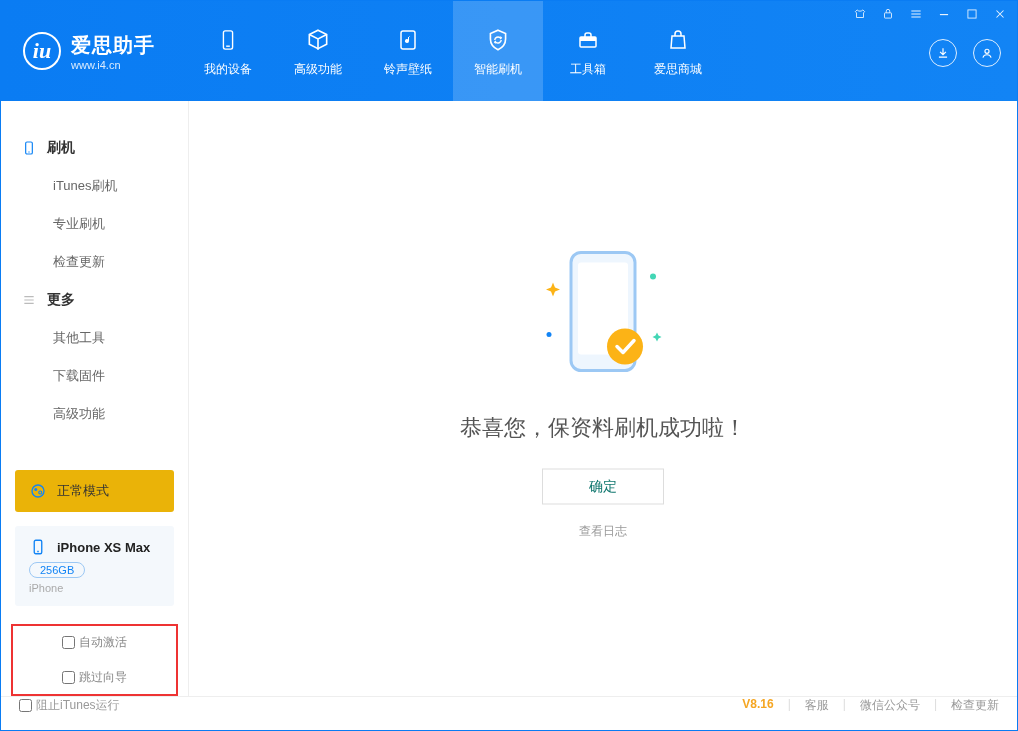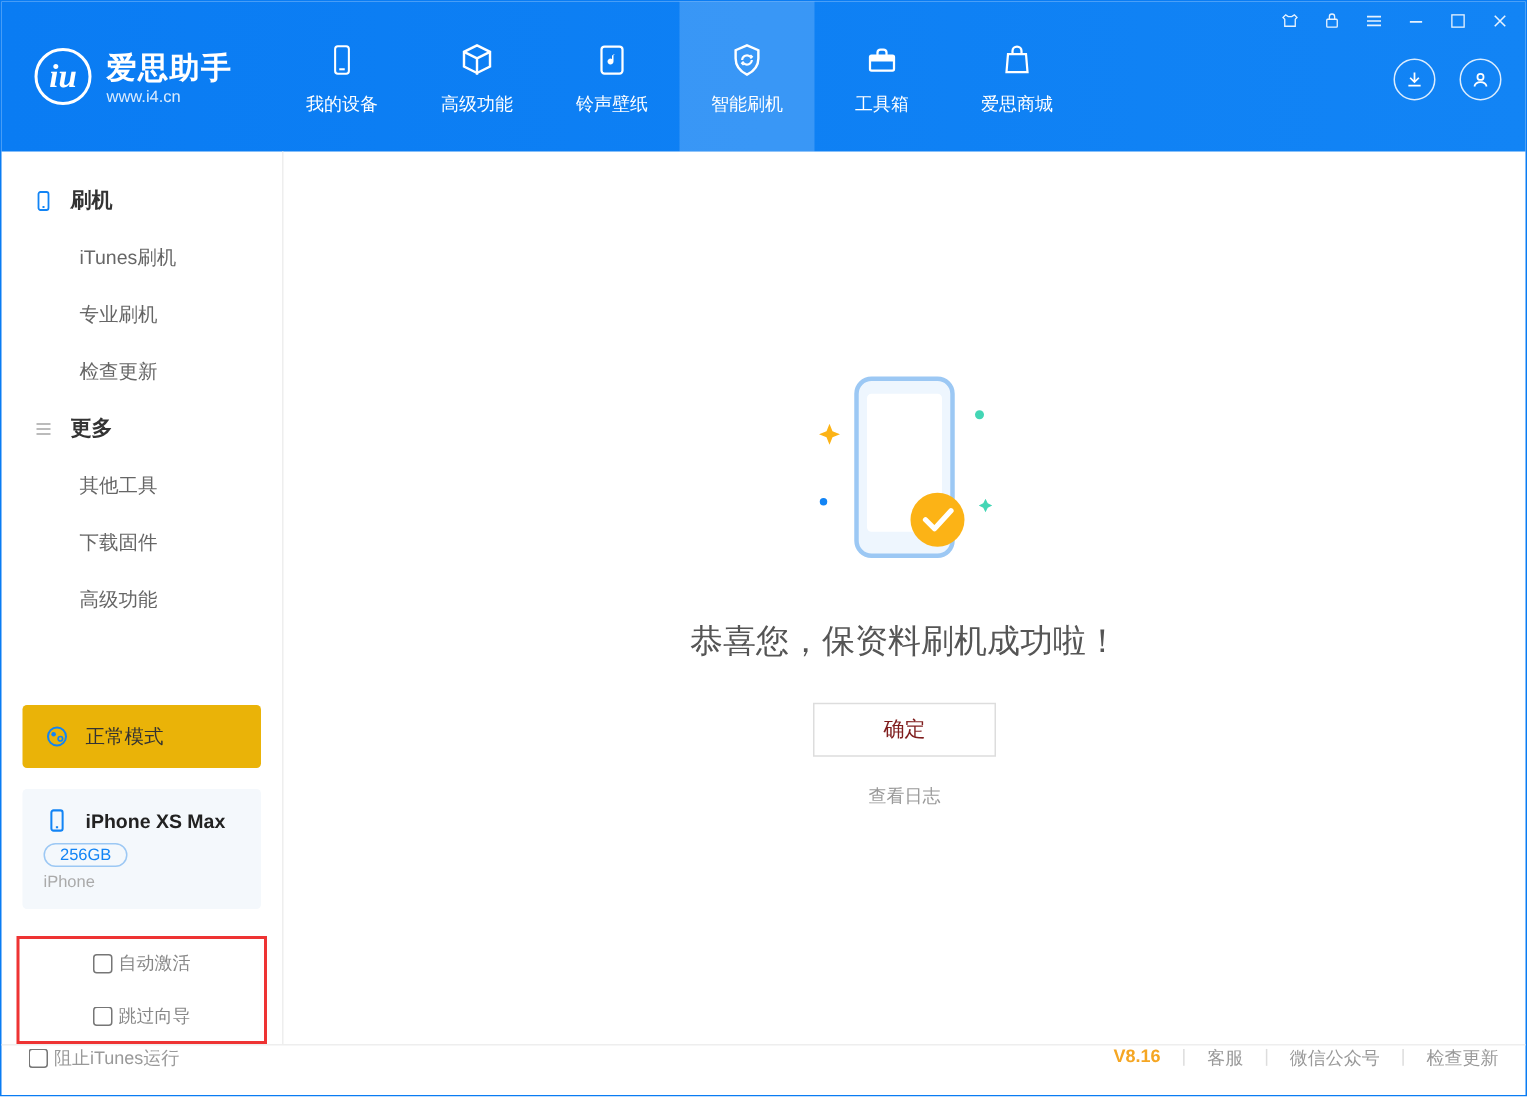--- a/index.html
+++ b/index.html
@@ -14,38 +14,38 @@
 .tabs { display: flex; height: 100%; }
 .tab { width: 90px; display: flex; flex-direction: column; align-items: center; justify-content: center; cursor: pointer; position: relative; }
 .tab.active { background: rgba(255,255,255,.18); }
 .tab .icon { width: 30px; height: 30px; margin-bottom: 6px; display: flex; align-items: center; justify-content: center; }
 .tab .label { font-size: 12px; }
 .hdr-right { position: absolute; right: 16px; top: 38px; display: flex; gap: 16px; }
 .circle-btn { width: 28px; height: 28px; border: 1.5px solid rgba(255,255,255,.85); border-radius: 50%; display: flex; align-items: center; justify-content: center; cursor: pointer; }
 .win-controls { position: absolute; right: 10px; top: 6px; display: flex; gap: 14px; align-items: center; }
 .win-controls svg, .win-controls .wc { width: 14px; height: 14px; cursor: pointer; opacity: .9; }
 .body { flex: 1; display: flex; min-height: 0; }
-.sidebar { width: 188px; border-right: 1px solid #eee; display: flex; flex-direction: column; padding-top: 14px; position: relative; }
+.sidebar { width: 188px; border-right: 1px solid #eee; display: flex; flex-direction: column; padding-top: 28px; position: relative; }
 .group-head { display: flex; align-items: center; padding: 10px 20px; font-size: 14px; color: #333; font-weight: 700; }
 .group-head svg { margin-right: 10px; }
 .sub { padding: 10px 20px 10px 52px; font-size: 13px; color: #666; cursor: pointer; }
 .sub.active { color: #1284f5; }
 .mode-card { margin: 0 14px 14px 14px; background: #eab308; border-radius: 3px; padding: 12px 14px; display: flex; align-items: center; gap: 10px; font-size: 13px; color: #333; }
 .dev-card { margin: 0 14px 0 14px; background: #f4f8fc; border-radius: 3px; padding: 12px 14px; font-size: 13px; color: #333; }
 .dev-card .dn { font-weight: 700; color: #222; }
 .cap { display:inline-block; margin-top:6px; padding:1px 10px; border:1px solid #9cc8f4; border-radius:10px; font-size:11px; color:#1284f5; }
 .dev-card .sm { font-size:11px; color:#aaa; margin-top:4px; }
 .opts { border: 2px solid #e33; margin: 18px 10px 0 10px; padding: 8px 8px; display:flex; gap:18px; align-items:center;flex-direction:column; }
 .opts label { font-size:12px; color:#888; display:flex; align-items:center; gap:4px; cursor:pointer; }
 .opts input { width:13px; height:13px; }
 .main { flex:1; position: relative; }
 .center { position:absolute; left:50%; top:48%; transform:translate(-50%,-50%); width:400px; text-align:center; }
 .illus { width:160px; height:160px; margin:0 auto 18px; position:relative; }
 .msg { font-size:22px; color:#555; margin-bottom:26px; }
-.ok-btn { display:inline-block; border:1px solid #ddd; padding:8px 46px; font-size:14px; color:#7f1d1d; cursor:pointer; background:#fff; }
+.ok-btn { display:inline-block; border:1px solid #ddd; padding:8px 46px; font-size:14px; color:#0f766e; cursor:pointer; background:#fff; }
 .log { margin-top:18px; font-size:12px; color:#999; cursor:pointer; display:inline-block; }
 .footer { height:34px; border-top:1px solid #eee; display:flex; align-items:flex-start; padding:0 18px; font-size:12px; color:#999; }
 .footer label { display:flex; align-items:center; gap:4px; cursor:pointer;}
 .footer .spacer { flex:1; }
 .footer .fl { color:#999; cursor:pointer; }
 .footer .sep { margin:0 14px; color:#ddd; }
 .ver { color:#f5a623; font-weight:600; }
 </style>
 </head>
 <body>

